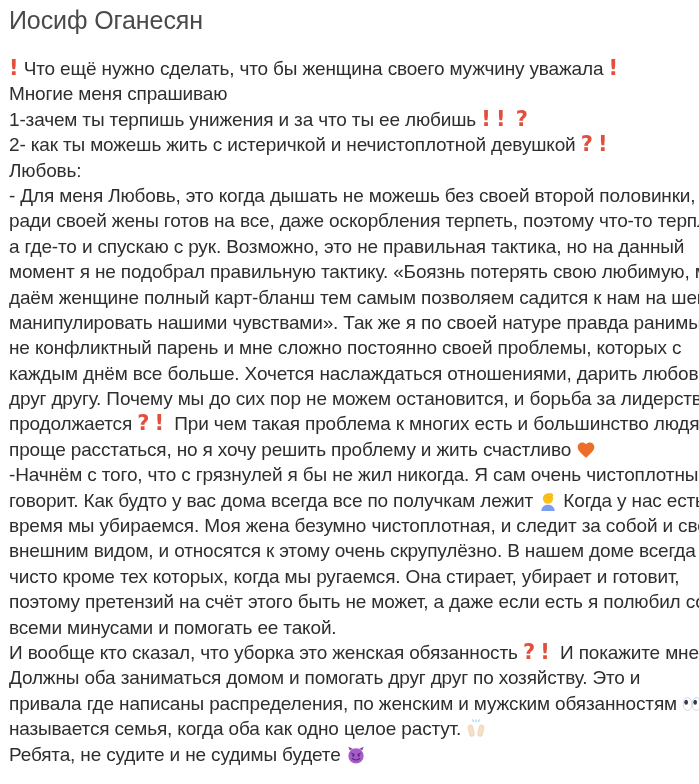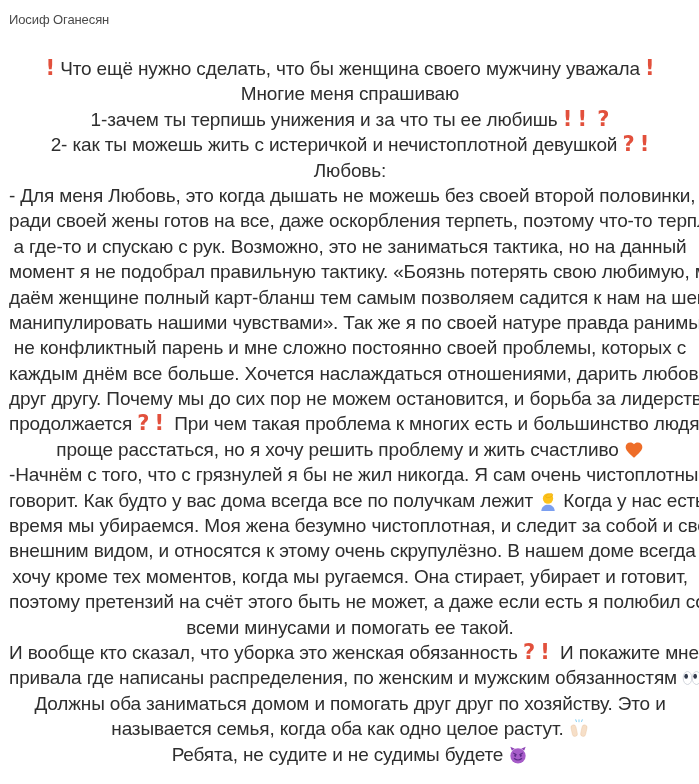--- a/index.html
+++ b/index.html
@@ -11,35 +11,34 @@
     width: 699px;
     height: 784px;
     overflow: hidden;
     font-family: "Liberation Sans", "DejaVu Sans", sans-serif;
     color: #2e2e2e;
   }
   .post {
     padding: 9px 8px 0 9px;
   }
   .author {
-    font-size: 13px;
+    font-size: 25px;
     line-height: 22px;
     color: #4a4a4a;
     letter-spacing: -0.1px;
   }
   .post-body {
     margin-top: 25px;
     font-size: 19px;
     line-height: 25.4px;
     letter-spacing: -0.15px;
   }
   .line {
     white-space: pre;
     height: 25.4px;
-    text-align: center;
   }
   
   .mark {
     color: #e2503c;
     font-weight: 700;
     font-size: 21px;
     font-family: "DejaVu Sans", sans-serif;
     letter-spacing: 0;
   }
   
@@ -55,50 +54,50 @@
 <div class="post">
   <div class="author">Иосиф Оганесян</div>
   <div class="post-body">
       <div class="line"><span class="emoji red-exclamation"><span class="mark">!</span></span> Что ещё нужно сделать, что бы женщина своего мужчину уважала <span class="emoji red-exclamation"><span class="mark">!</span></span></div>
       <div class="line">Многие меня спрашиваю</div>
       <div class="line">1-зачем ты терпишь унижения и за что ты ее любишь <span class="emoji red-exclamation"><span class="mark">!</span></span> <span class="emoji red-exclamation"><span class="mark">!</span></span>  <span class="emoji red-question"><span class="mark">?</span></span></div>
       <div class="line">2- как ты можешь жить с истеричкой и нечистоплотной девушкой <span class="emoji red-question"><span class="mark">?</span></span> <span class="emoji red-exclamation"><span class="mark">!</span></span></div>
       <div class="line">Любовь:</div>
       <div class="line">- Для меня Любовь, это когда дышать не можешь без своей второй половинки, я</div>
       <div class="line">ради своей жены готов на все, даже оскорбления терпеть, поэтому что-то терплю,</div>
-      <div class="line">а где-то и спускаю с рук. Возможно, это не заниматься тактика, но на данный</div>
+      <div class="line">а где-то и спускаю с рук. Возможно, это не правильная тактика, но на данный</div>
       <div class="line">момент я не подобрал правильную тактику. «Боязнь потерять свою любимую, мы</div>
       <div class="line">даём женщине полный карт-бланш тем самым позволяем садится к нам на шею и</div>
       <div class="line">манипулировать нашими чувствами». Так же я по своей натуре правда ранимый и</div>
       <div class="line">не конфликтный парень и мне сложно постоянно своей проблемы, которых с</div>
       <div class="line">каждым днём все больше. Хочется наслаждаться отношениями, дарить любовь</div>
       <div class="line">друг другу. Почему мы до сих пор не можем остановится, и борьба за лидерство</div>
       <div class="line">продолжается <span class="emoji red-question"><span class="mark">?</span></span> <span class="emoji red-exclamation"><span class="mark">!</span></span>  При чем такая проблема к многих есть и большинство людям</div>
       <div class="line">проще расстаться, но я хочу решить проблему и жить счастливо <span class="emoji orange-heart"><svg viewBox="0 0 24 24">
             <path fill="#ee6d28" d="M12 21.35l-1.45-1.32C5.4 15.36 2 12.28 2 8.5 2 5.42 4.42 3 7.5 3c1.74 0 3.41.81 4.5 2.09C13.09 3.81 14.76 3 16.5 3 19.58 3 22 5.42 22 8.5c0 3.78-3.4 6.86-8.55 11.54L12 21.35z"></path>
           </svg></span></div>
       <div class="line">-Начнём с того, что с грязнулей я бы не жил никогда. Я сам очень чистоплотный и</div>
       <div class="line">говорит. Как будто у вас дома всегда все по получкам лежит <span class="emoji man-facepalming"><svg viewBox="0 0 24 24">
             <circle cx="12" cy="9" r="6.2" fill="#fcc21b"></circle>
             <ellipse cx="13.5" cy="5.6" rx="4.4" ry="2.1" fill="#fcc21b" stroke="#e5a50a" stroke-width="0.6" transform="rotate(-18 13.5 5.6)"></ellipse>
             <path d="M4 24c0-4.8 3.6-7.6 8-7.6s8 2.8 8 7.6z" fill="#7b9ff0"></path>
           </svg></span> Когда у нас есть</div>
       <div class="line">время мы убираемся. Моя жена безумно чистоплотная, и следит за собой и своим</div>
       <div class="line">внешним видом, и относятся к этому очень скрупулёзно. В нашем доме всегда</div>
-      <div class="line">хочу кроме тех моментов, когда мы ругаемся. Она стирает, убирает и готовит,</div>
+      <div class="line">чисто кроме тех которых, когда мы ругаемся. Она стирает, убирает и готовит,</div>
       <div class="line">поэтому претензий на счёт этого быть не может, а даже если есть я полюбил со</div>
       <div class="line">всеми минусами и помогать ее такой.</div>
       <div class="line">И вообще кто сказал, что уборка это женская обязанность <span class="emoji red-question"><span class="mark">?</span></span> <span class="emoji red-exclamation"><span class="mark">!</span></span>  И покажите мне</div>
+      <div class="line">Должны оба заниматься домом и помогать друг друг по хозяйству. Это и</div>
       <div class="line">привала где написаны распределения, по женским и мужским обязанностям <span class="emoji eyes"><svg viewBox="0 0 24 24">
             <ellipse cx="6.6" cy="12" rx="5.2" ry="7.8" fill="#fff" stroke="#c9ced6" stroke-width="1"></ellipse>
             <ellipse cx="17.4" cy="12" rx="5.2" ry="7.8" fill="#fff" stroke="#c9ced6" stroke-width="1"></ellipse>
             <ellipse cx="5" cy="9.8" rx="2.2" ry="3" fill="#30384a"></ellipse>
             <ellipse cx="15.8" cy="9.8" rx="2.2" ry="3" fill="#30384a"></ellipse>
           </svg></span></div>
-      <div class="line">Должны оба заниматься домом и помогать друг друг по хозяйству. Это и</div>
       <div class="line">называется семья, когда оба как одно целое растут. <span class="emoji raising-hands"><svg viewBox="0 0 24 24">
             <path d="M9 3L8 1M12 3.2V1M15 3l1-2" stroke="#8fd3f4" stroke-width="1.3" fill="none" stroke-linecap="round"></path>
             <rect x="3.2" y="7" width="6" height="14" rx="3" fill="#f6dfc8" stroke="#e8c39e" stroke-width="0.5" transform="rotate(-12 6.2 14)"></rect>
             <rect x="14.8" y="7" width="6" height="14" rx="3" fill="#f6dfc8" stroke="#e8c39e" stroke-width="0.5" transform="rotate(12 17.8 14)"></rect>
           </svg></span></div>
       <div class="line">Ребята, не судите и не судимы будете <span class="emoji smiling-devil"><svg viewBox="0 0 24 24">
             <path d="M4.5 6.5L2.8 2l5.4 2.6z" fill="#8d44b4"></path>
             <path d="M19.5 6.5L21.2 2l-5.4 2.6z" fill="#8d44b4"></path>
             <circle cx="12" cy="13" r="9.2" fill="#a65cc8"></circle>
             <path d="M6.5 9.8l3.4 1.5M17.5 9.8l-3.4 1.5" stroke="#5a2a86" stroke-width="1.2" stroke-linecap="round"></path>

